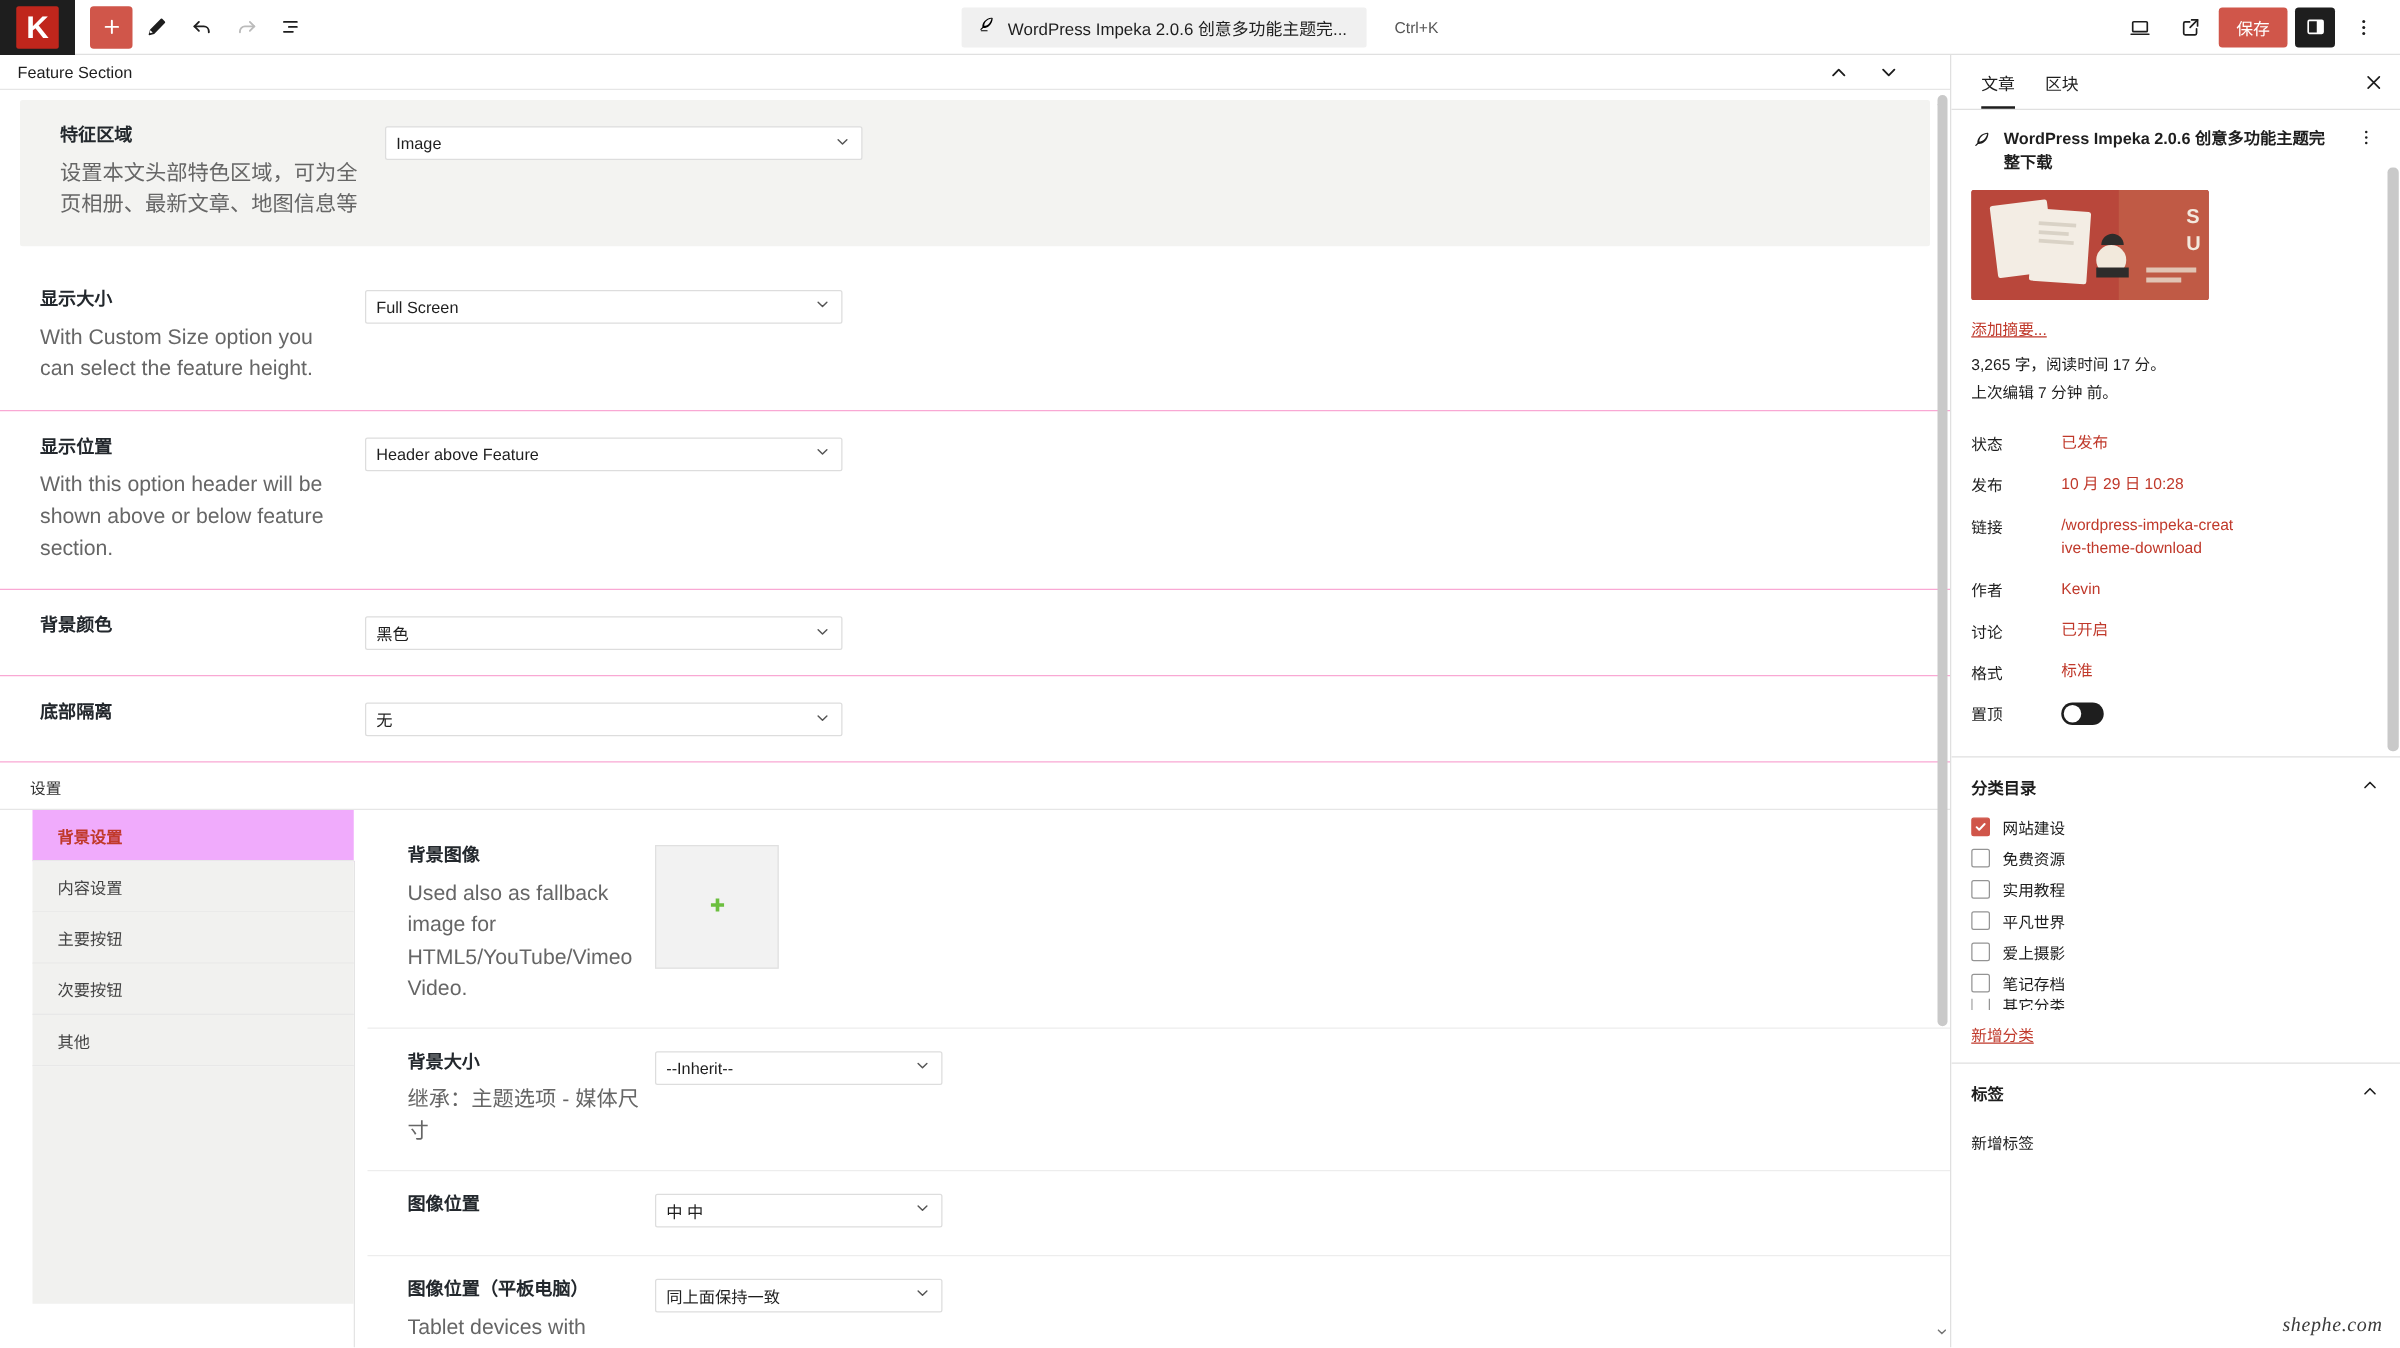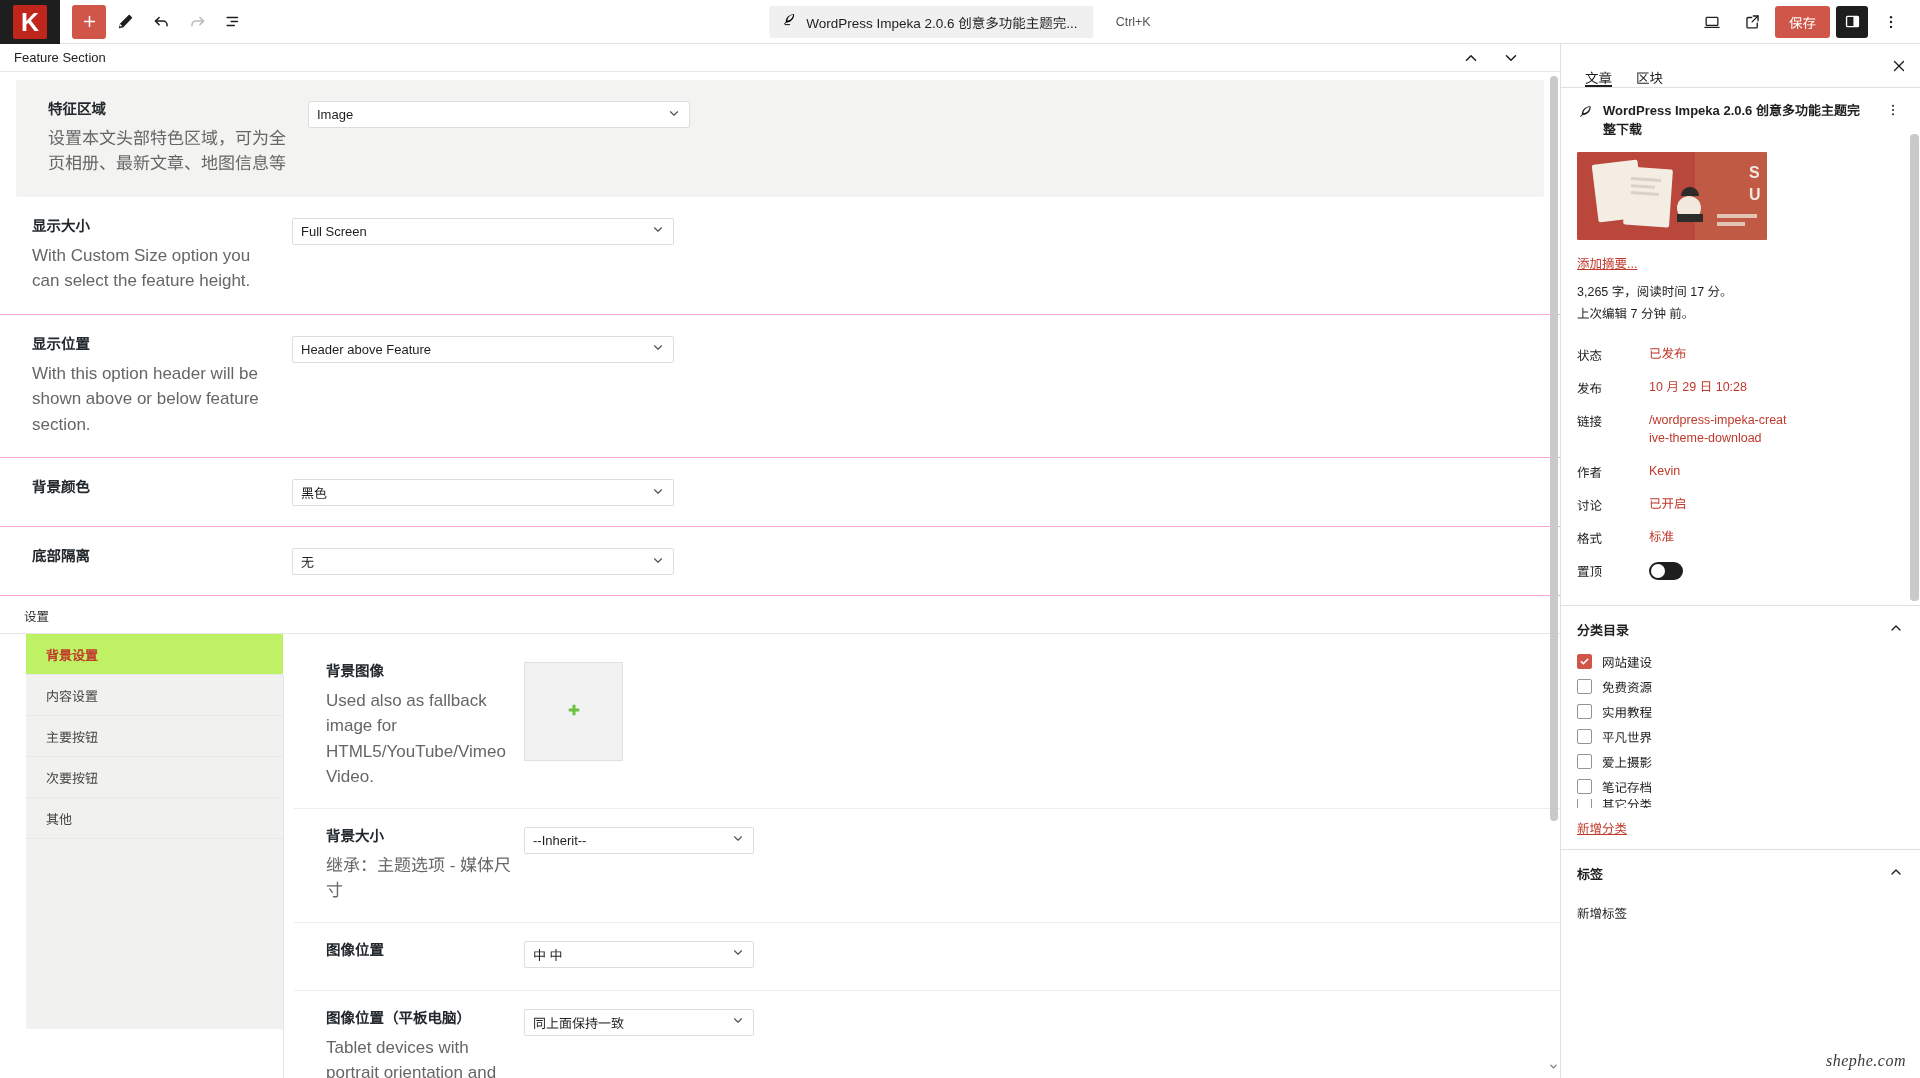--- a/index.html
+++ b/index.html
@@ -82,21 +82,21 @@
     flex: 1; overflow: hidden; position: relative;
   }
   .canvas-inner { padding: 0; }
 
   
   .opt-row {
     display: flex; align-items: flex-start;
     padding: 20px 24px 20px 24px; border-bottom: 1px solid #f9a8d4;
     min-height: 81px;
   }
-  .opt-row.highlight { background: #f3f3f1; margin: 8px 16px 0 16px; border-bottom: none; border-radius: 2px;}
+  .opt-row.highlight { background: #f3f3f1; margin: 8px 16px 14px 16px; border-bottom: none; border-radius: 2px;}
   .opt-label-col { width: 268px; min-width: 268px; padding-left: 8px; }
   .opt-title { font-size: 14.5px; font-weight: bold; color: #23282d; line-height: 1.3; }
   .opt-desc { font-size: 17px; color: #666; line-height: 1.5; margin-top: 7px; max-width: 245px; }
   .opt-ctrl-col { flex: 1; padding-top: 1px; }
   .sel {
     position: relative; width: 382px; height: 27px; background: #fff;
     border: 1px solid #ddd; border-radius: 2px; display: flex;
     align-items: center; padding: 0 26px 0 8px; font-size: 13px; color: #1e1e1e;
     cursor: pointer;
   }
@@ -113,21 +113,21 @@
   .tabs-col {
     width: 258px; min-width: 258px; margin-left: 26px;
     border-right: 1px solid #e4e4e4;
   }
   .tab-item {
     height: 41px; display: flex; align-items: center; padding-left: 20px;
     font-size: 13px; color: #444; cursor: pointer;
     border-bottom: 1px solid #e8e8e8; background: #f1f1ef;
   }
   .tab-item.active {
-    background: #bef264; color: #c0392b; font-weight: bold;
+    background: #f0abfc; color: #c0392b; font-weight: bold;
     border-right: 1px solid #fff; margin-right: -1px; border-bottom: 1px solid #e8e8e8;
   }
   .tab-filler { background: #f1f1ef; height: 190px; }
   .tabs-content { flex: 1; min-width: 0; padding-left: 10px; }
 
   .img-uploader {
     width: 99px; height: 99px; background: #f2f2f2; border: 1px solid #e0e0e0;
     display: flex; align-items: center; justify-content: center; cursor: pointer;
   }
   .plus-green { color: #6cbf3f; font-size: 17px; line-height: 1; }
@@ -154,21 +154,21 @@
   .rsidebar {
     width: 360px; min-width: 360px; background: #fff;
     border-left: 1px solid #e0e0e0; display: flex; flex-direction: column;
     position: relative; overflow: hidden;
   }
   .rs-tabs {
     height: 44px; min-height: 44px; display: flex; align-items: stretch;
     border-bottom: 1px solid #e0e0e0; padding: 0 4px 0 12px;
   }
   .rs-tab {
-    padding: 0 12px; display: flex; align-items: flex-end; font-size: 13.5px;
+    padding: 0 12px; display: flex; align-items: center; font-size: 13.5px;
     color: #1e1e1e; cursor: pointer; position: relative;
   }
   .rs-tab.active::after {
     content: ""; position: absolute; left: 12px; right: 12px; bottom: 0;
     height: 2px; background: #1e1e1e;
   }
   .rs-close { margin-left: auto; width: 34px; display: flex; align-items: center; justify-content: center; cursor: pointer; }
 
   .rs-body { flex: 1; overflow: hidden; position: relative; }
   .rs-section { padding: 14px 16px 6px 16px; }

